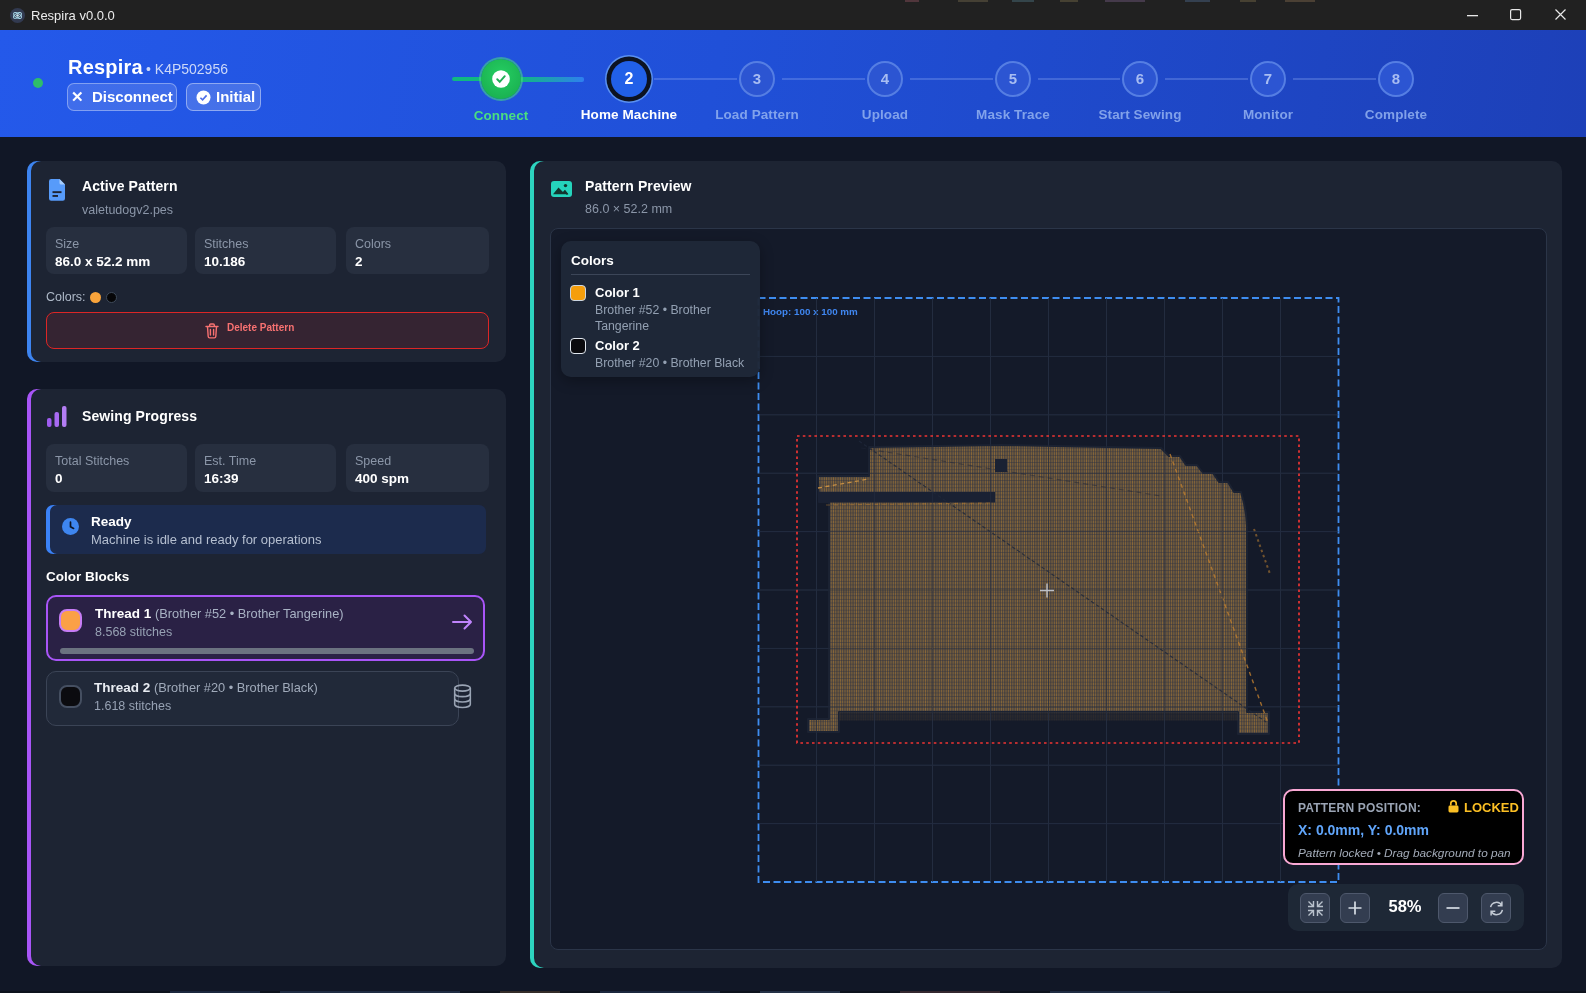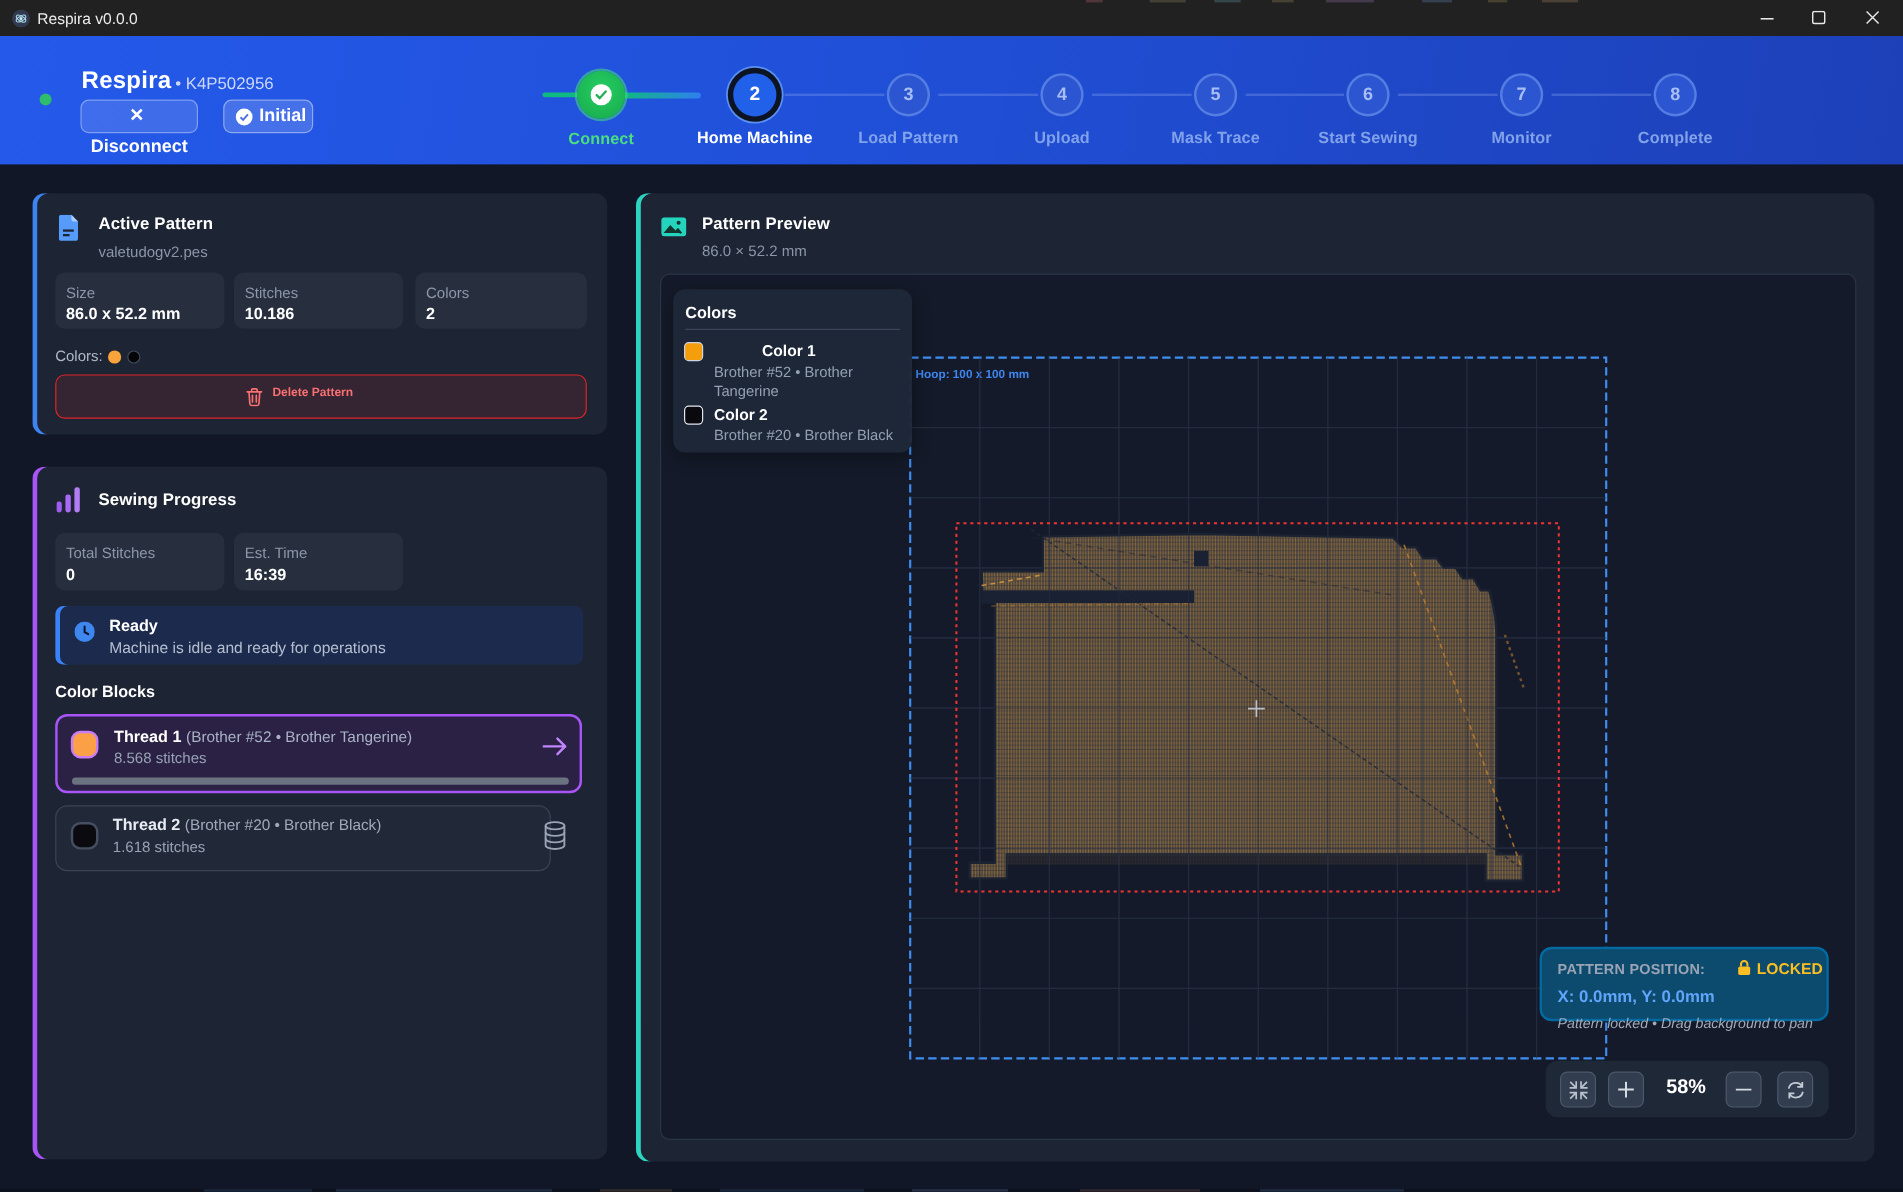--- a/index.html
+++ b/index.html
@@ -44,21 +44,21 @@
       <rect x="0.6" y="0.6" width="10" height="10" fill="none" stroke="#e8e8e8" stroke-width="1.2" rx="1.5"></rect>
     </svg>
  <svg class="abs" style="left:1555px;top:9px" width="12" height="12">
       <path d="M0.5 0.5 L10.5 10.5 M10.5 0.5 L0.5 10.5" stroke="#e8e8e8" stroke-width="1.2"></path>
     </svg>
 </div>
 <div id="header">
  <div class="abs" style="left:33px;top:48px;width:10px;height:10px;border-radius:50%;background:#2ebd6b;"></div>
  <div class="abs" style="left:68px;top:26px;font-size:20px;font-weight:bold;color:#fff;letter-spacing:.2px;">Respira</div>
  <div class="abs" style="left:146px;top:31px;font-size:14px;color:#ccd8f8;">• K4P502956</div>
- <div class="abs" style="left:67px;top:53px;width:98px;height:28px;background:rgba(255,255,255,0.13);border:1px solid rgba(255,255,255,0.35);border-radius:7px;color:#fff;font-size:15px;font-weight:bold;text-align:center;line-height:26px;">✕&nbsp; Disconnect</div>
+ <div class="abs" style="left:67px;top:53px;width:110px;height:28px;background:rgba(255,255,255,0.13);border:1px solid rgba(255,255,255,0.35);border-radius:7px;color:#fff;font-size:15px;font-weight:bold;text-align:center;line-height:26px;">✕&nbsp; Disconnect</div>
  <div class="abs" style="left:186px;top:53px;width:75px;height:28px;background:rgba(255,255,255,0.16);border:1px solid rgba(255,255,255,0.4);border-radius:7px;color:#fff;font-size:15px;font-weight:bold;">
    <svg class="abs" style="left:9px;top:6px" width="15" height="15" viewBox="0 0 15 15">
         <circle cx="7.5" cy="7.5" r="7" fill="#fff"></circle>
         <path d="M4.4 7.7 L6.6 9.9 L10.6 5.4" stroke="#4d6ee8" stroke-width="1.6" fill="none"></path>
       </svg>
    <span class="abs" style="left:29px;top:4px;">Initial</span>
  </div>
  <div id="stepper">
 <div class="abs" style="left:654px;top:48px;width:83px;height:2px;background:rgba(150,175,245,.30);"></div>
 <div class="abs" style="left:782px;top:48px;width:83px;height:2px;background:rgba(150,175,245,.30);"></div>
@@ -133,20 +133,24 @@
         <rect x="15" y="1" width="4.5" height="21" rx="2" fill="#b37df4"></rect>
       </svg>
  <div class="abs ctitle" style="left:55px;top:19px;">Sewing Progress</div>
  <div class="statbox" style="left:19px;top:55px;width:141px;height:48px;">
         <div class="lb">Total Stitches</div>
         <div class="vl">0</div>
       </div>
  <div class="statbox" style="left:168px;top:55px;width:141px;height:48px;">
         <div class="lb">Est. Time</div>
         <div class="vl">16:39</div>
+      </div>
+ <div class="statbox" style="left:319px;top:55px;width:143px;height:48px;">
+        <div class="lb">Speed</div>
+        <div class="vl">400 spm</div>
       </div>
  <div class="abs" style="left:19px;top:116px;width:440px;height:49px;background:#1c2b4d;box-shadow:inset 4px 0 0 #3b82f6;border-radius:7px;">
    <svg class="abs" style="left:16px;top:13px" width="17" height="17" viewBox="0 0 17 17">
           <circle cx="8.5" cy="8.5" r="8.5" fill="#3e86f0"></circle>
           <path d="M8.5 4.2 V8.7 L11.6 10.4" stroke="#0d1424" stroke-width="1.7" fill="none" stroke-linecap="round"></path>
         </svg>
    <div class="abs" style="left:45px;top:9px;font-size:13.5px;font-weight:bold;color:#fff;">Ready</div>
    <div class="abs" style="left:45px;top:27px;font-size:13px;color:#b5bfd0;">Machine is idle and ready for operations</div>
  </div>
  <div class="abs" style="left:19px;top:180px;font-size:13.5px;font-weight:bold;color:#fff;">Color Blocks</div>
@@ -209,27 +213,27 @@
 <path d="M703,300 l16,45" stroke="#8a6230" stroke-width="2" stroke-dasharray="2.5 3" fill="none" opacity="0.8"></path>
 </g>
 <path d="M265.5 69 V653 M323.5 69 V653 M381.5 69 V653 M439.5 69 V653 M497.5 69 V653 M555.5 69 V653 M613.5 69 V653 M671.5 69 V653 M729.5 69 V653 M207.5 127.4 H787.5 M207.5 185.8 H787.5 M207.5 244.2 H787.5 M207.5 302.6 H787.5 M207.5 361.0 H787.5 M207.5 419.4 H787.5 M207.5 477.8 H787.5 M207.5 536.2 H787.5 M207.5 594.6 H787.5" stroke="#232c3f" stroke-width="1" opacity="0.6"></path>
 <rect x="246" y="207" width="502" height="307" fill="none" stroke="#ee3433" stroke-width="1.7" stroke-dasharray="2.6 3.2"></rect>
 <path d="M489 361.5 H503 M496 354.5 V368.5" stroke="rgba(215,221,232,0.8)" stroke-width="1.4"></path>
 </svg>
 <div class="abs" style="left:10px;top:12px;width:199px;height:136px;background:rgba(31,40,56,0.97);border-radius:10px;box-shadow:0 4px 14px rgba(0,0,0,.3);">
  <div class="abs" style="left:10px;top:12px;font-size:13.5px;font-weight:bold;color:#fff;">Colors</div>
  <div class="abs" style="left:10px;top:33px;width:179px;height:1px;background:#3c4658;"></div>
  <div class="abs" style="left:9px;top:44px;width:16px;height:16px;background:#f59e0b;border:1.5px solid #cbd5e1;border-radius:4px;"></div>
- <div class="abs" style="left:34px;top:44px;font-size:13px;font-weight:bold;color:#fff;margin-left:40px;">Color 1</div>
+ <div class="abs" style="left:34px;top:44px;font-size:13px;font-weight:bold;color:#fff;">Color 1</div>
  <div class="abs" style="left:34px;top:62px;font-size:12.3px;color:#93a0b2;line-height:15.5px;">Brother #52 • Brother<br>Tangerine</div>
  <div class="abs" style="left:9px;top:97px;width:16px;height:16px;background:#0a0a0e;border:1.5px solid #e2e8f0;border-radius:4px;"></div>
  <div class="abs" style="left:34px;top:97px;font-size:13px;font-weight:bold;color:#fff;">Color 2</div>
  <div class="abs" style="left:34px;top:115px;font-size:12.3px;color:#93a0b2;">Brother #20 • Brother Black</div>
 </div>
-<div class="abs" style="left:732px;top:560px;width:241px;height:62px;background:#0c4a6e;border:2px solid #0369a1;border-radius:10px;">
+<div class="abs" style="left:732px;top:560px;width:241px;height:76px;background:#000000;border:2px solid #f9a8d4;border-radius:10px;">
  <div class="abs" style="left:13px;top:10px;font-size:12px;font-weight:bold;color:#9aa4b4;letter-spacing:.2px;">PATTERN POSITION:</div>
  <svg class="abs" style="left:163px;top:9px" width="11" height="13" viewBox="0 0 11 13">
             <rect x="0.5" y="5.5" width="10" height="7" rx="1.4" fill="#fbbf24"></rect>
             <path d="M2.8 5.5 V3.6 a2.7 2.7 0 0 1 5.4 0 V5.5" stroke="#fbbf24" stroke-width="1.7" fill="none"></path>
           </svg>
  <div class="abs" style="left:179px;top:9px;font-size:13px;font-weight:bold;color:#fbbf24;">LOCKED</div>
  <div class="abs" style="left:13px;top:31px;font-size:14px;font-weight:bold;color:#60a5fa;">X: 0.0mm, Y: 0.0mm</div>
  <div class="abs" style="left:13px;top:55px;font-size:11.8px;font-style:italic;color:#a3abb8;white-space:nowrap;">Pattern locked • Drag background to pan</div>
 </div>
 <div class="abs" style="left:737px;top:655px;width:236px;height:47px;background:rgba(31,41,55,0.92);border-radius:10px;">

